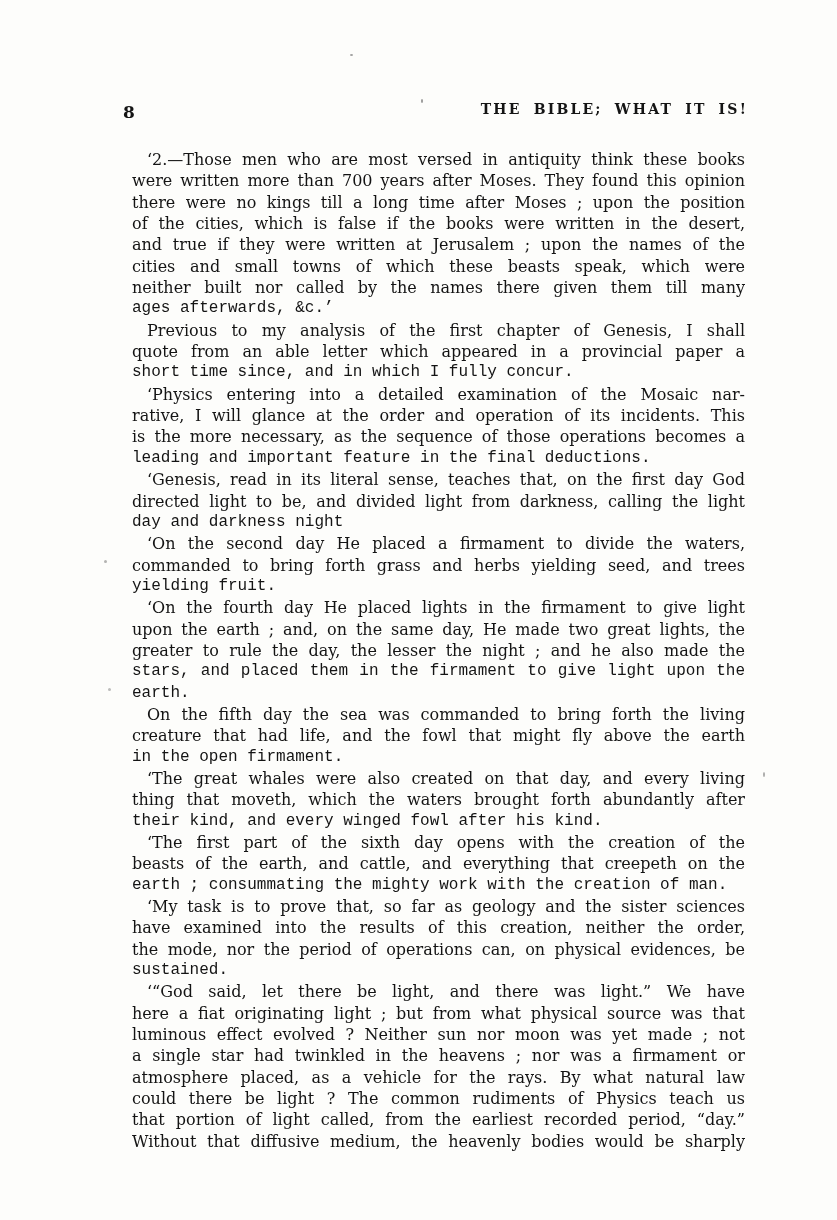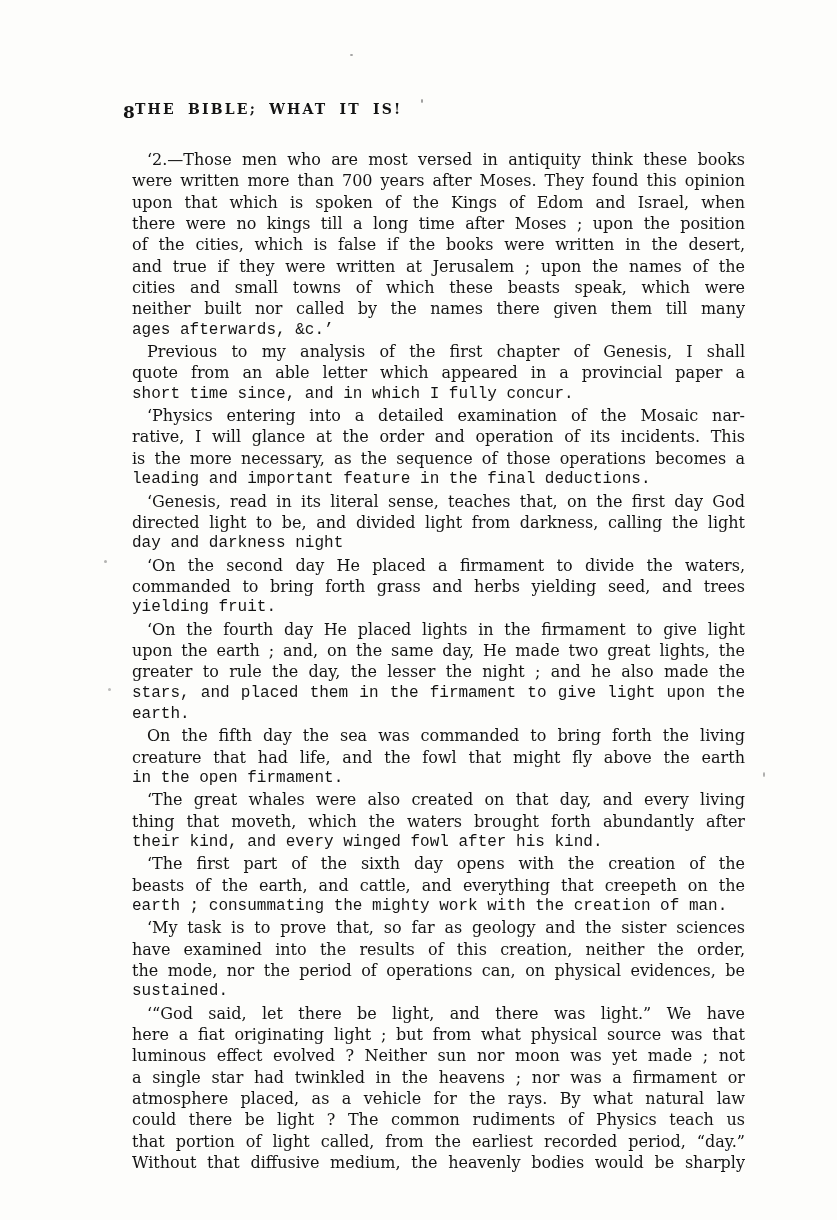--- a/index.html
+++ b/index.html
@@ -25,21 +25,21 @@
   }
   .pagenum {
     position: absolute;
     left: -12px;
     top: 1px;
     font-size: 17px;
     font-weight: bold;
   }
   .running-title {
     display: block;
-    text-align: left;
+    text-align: right;
     font-size: 14px;
     font-weight: bold;
     letter-spacing: 2.2px;
     word-spacing: 5px;
     white-space: nowrap;
   }
   .textblock {
     position: absolute;
     top: 149px;
     left: 132px;
@@ -70,21 +70,20 @@
 
 <div class="page">
   <header class="running-head">
     <span class="pagenum">8</span>
     <span class="running-title">THE BIBLE; WHAT IT IS!</span>
   </header>
 
   <main class="textblock">
       <div class="line first">‘2.—Those men who are most versed in antiquity think these books</div>
       <div class="line">were written more than 700 years after Moses.  They found this opinion</div>
-      <div class="line">upon that which is spoken of the Kings of Edom and Israel, when</div>
       <div class="line">there were no kings till a long time after Moses ; upon the position</div>
       <div class="line">of the cities, which is false if the books were written in the desert,</div>
       <div class="line">and true if they were written at Jerusalem ; upon the names of the</div>
       <div class="line">cities and small towns of which these beasts speak, which were</div>
       <div class="line">neither built nor called by the names there given them till many</div>
       <div class="line last">ages afterwards, &amp;c.’</div>
       <div class="line first">Previous to my analysis of the first chapter of Genesis, I shall</div>
       <div class="line">quote from an able letter which appeared in a provincial paper a</div>
       <div class="line last">short time since, and in which I fully concur.</div>
       <div class="line first">‘Physics entering into a detailed examination of the Mosaic nar-</div>

